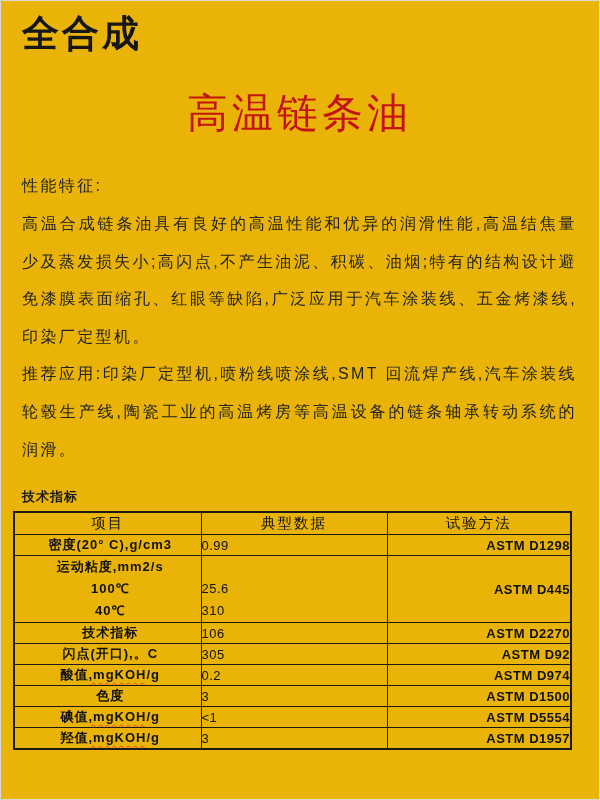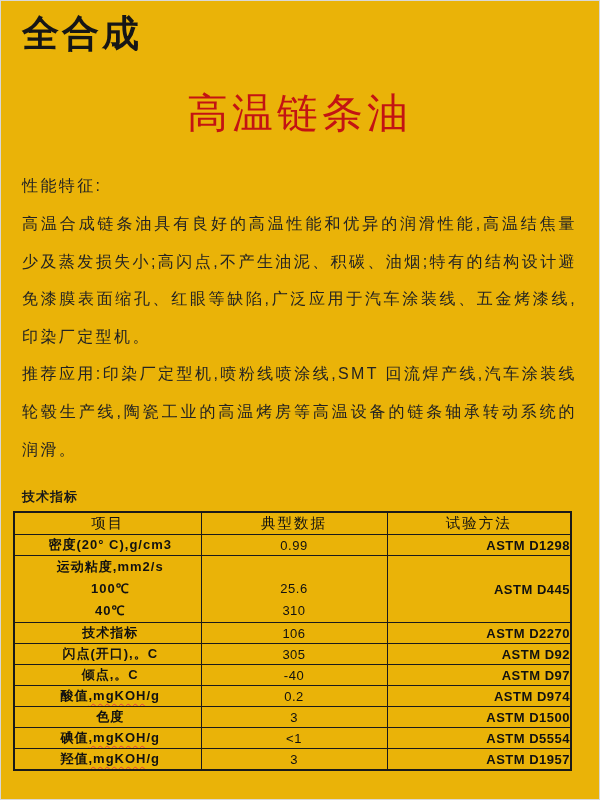--- a/index.html
+++ b/index.html
@@ -35,21 +35,21 @@
     width:559px;margin-left:-9px;
     border:2px solid #1a1a1a;
   }
   .spec-table th,.spec-table td{border:1px solid #1a1a1a;overflow:hidden;}
   .spec-table th{
     height:21px;font-size:14.5px;font-weight:400;
     letter-spacing:2px;text-align:center;padding:0;color:#111;
   }
   .spec-table td{height:20px;font-size:13px;padding:0;color:#111;}
   td.item-cell{padding-left:5px;text-align:center;font-weight:700;letter-spacing:1px;}
-  td.value-cell{text-align:center;font-weight:400;letter-spacing:0.5px;}
+  td.value-cell{text-align:left;font-weight:400;letter-spacing:0.5px;}
   td.method-cell{text-align:right;font-weight:700;letter-spacing:0.5px;}
   .cell-line{height:22px;line-height:22px;}
   .wavy{
     text-decoration:underline;text-decoration-style:wavy;
     text-decoration-color:#e84040;text-decoration-thickness:1px;
     text-underline-offset:3px;
   }
 </style>
 </head>
 <body>
@@ -103,25 +103,20 @@
           <td class="item-cell">技术指标</td>
           <td class="value-cell">106</td>
           <td class="method-cell">ASTM D2270</td>
         </tr>
         <tr>
           <td class="item-cell">闪点(开口),。C</td>
           <td class="value-cell">305</td>
           <td class="method-cell">ASTM D92</td>
         </tr>
         <tr>
-          <td class="item-cell">倾点,。C</td>
-          <td class="value-cell">-40</td>
-          <td class="method-cell">ASTM D97</td>
-        </tr>
-        <tr>
           <td class="item-cell"><span>酸值</span><span class="wavy">,mgKOH</span><span>/g</span></td>
           <td class="value-cell">0.2</td>
           <td class="method-cell">ASTM D974</td>
         </tr>
         <tr>
           <td class="item-cell">色度</td>
           <td class="value-cell">3</td>
           <td class="method-cell">ASTM D1500</td>
         </tr>
         <tr>

